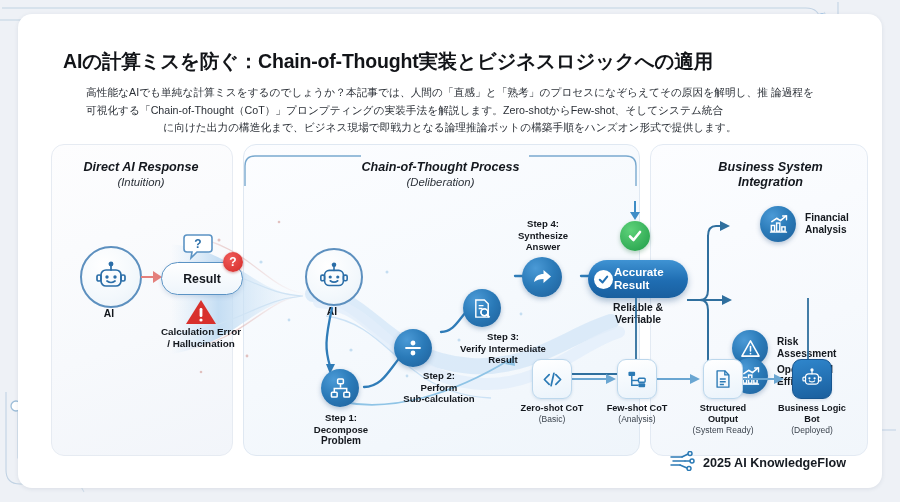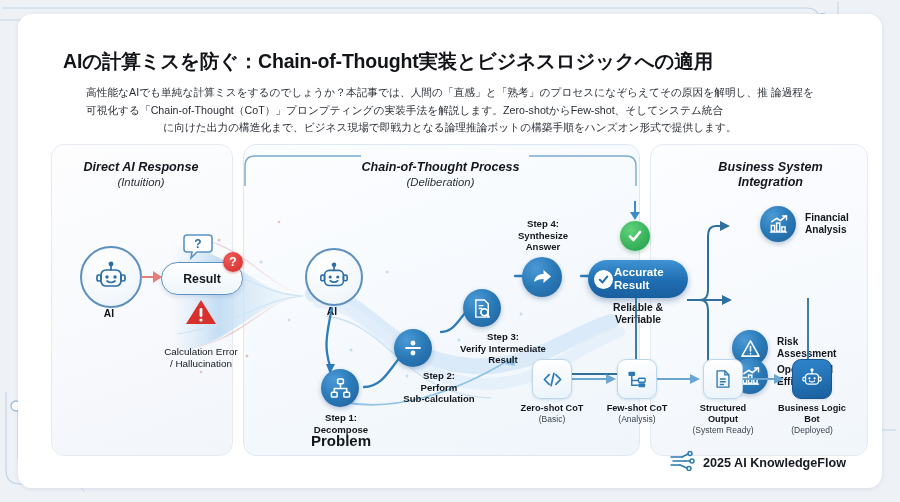--- a/index.html
+++ b/index.html
@@ -90,21 +90,21 @@
   }
   .badge-q{
     position:absolute;left:205px;top:238px;width:20px;height:20px;border-radius:50%;
     background:radial-gradient(circle at 35% 30%,#ef5a58,#d42a28);
     color:#fff;font-size:12px;font-weight:bold;display:flex;
     align-items:center;justify-content:center;
     box-shadow:0 1px 3px rgba(150,20,20,.4);
   }
   .cap-red{
     position:absolute;left:112px;top:312px;width:142px;text-align:center;
-    font-size:9.9px;font-weight:normal;color:#14181e;line-height:12px;margin-top:20px;
+    font-size:9.9px;font-weight:bold;color:#14181e;line-height:12px;
   }
   .cap-reliable{
     position:absolute;left:560px;top:288px;width:120px;text-align:center;
     font-size:10.4px;font-weight:bold;color:#14181e;line-height:12.4px;
   }
 
   .biz-row{position:absolute;display:flex;align-items:center;gap:9px;}
   .biz-lbl{font-size:10.1px;font-weight:bold;color:#14181e;line-height:12.4px;}
 
   .pipe-item{position:absolute;width:74px;text-align:center;}
@@ -297,21 +297,21 @@
     <svg width="21" height="21" viewBox="0 0 22 22" fill="none" stroke="#fff" stroke-width="1.6">
       <rect x="8" y="1" width="6" height="5" rx="1"></rect>
       <rect x="1.5" y="15" width="6" height="5" rx="1"></rect>
       <rect x="14.5" y="15" width="6" height="5" rx="1"></rect>
       <path d="M11 6 V10 M4.5 15 V11 H17.5 V15"></path>
     </svg>
   </div>
   <div class="lbl" style="left:288px;top:398px;width:70px;">
     <span>Step 1:</span>
     <span class="sub" style="font-weight:bold;font-size:9.6px;color:#14181e">Decompose</span>
-    <span class="sub" style="font-weight:bold;font-size:15px;color:#14181e">Problem</span>
+    <span class="sub" style="font-weight:bold;font-size:10px;color:#14181e">Problem</span>
   </div>
 
   <div class="circ circ-blue" style="left:376px;top:315px;width:38px;height:38px;">
     <svg width="20" height="20" viewBox="0 0 20 20" fill="none" stroke="#fff" stroke-width="1.8" stroke-linecap="round">
       <path d="M3 10 H17"></path>
         <circle cx="10" cy="5" r="1.5" fill="#fff"></circle>
         <circle cx="10" cy="15" r="1.5" fill="#fff"></circle>
     </svg>
   </div>
   <div class="lbl" style="left:368px;top:329px;width:98px;text-align:center;left:372px;top:356px;">

